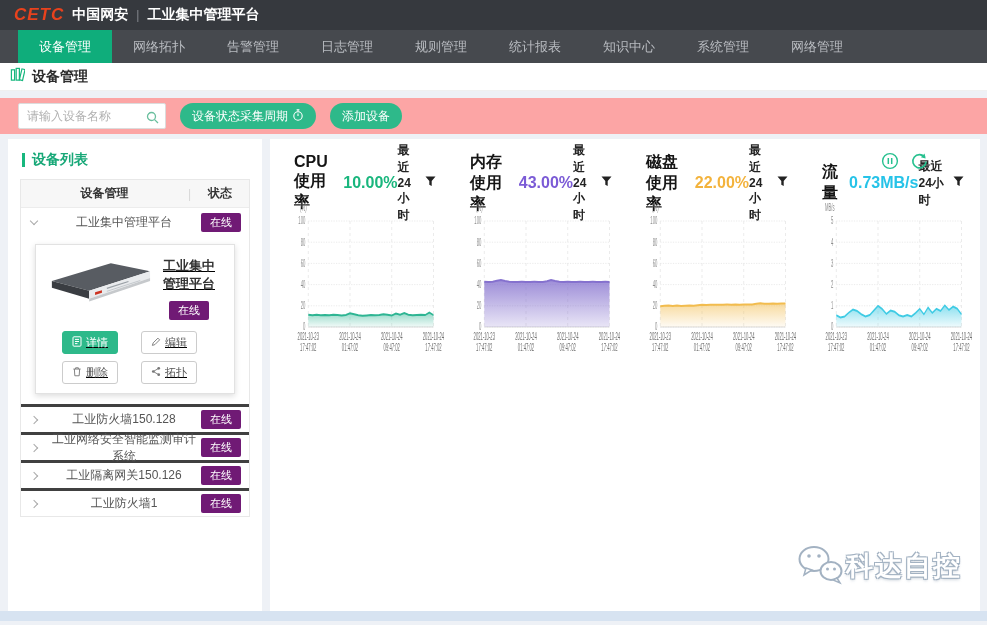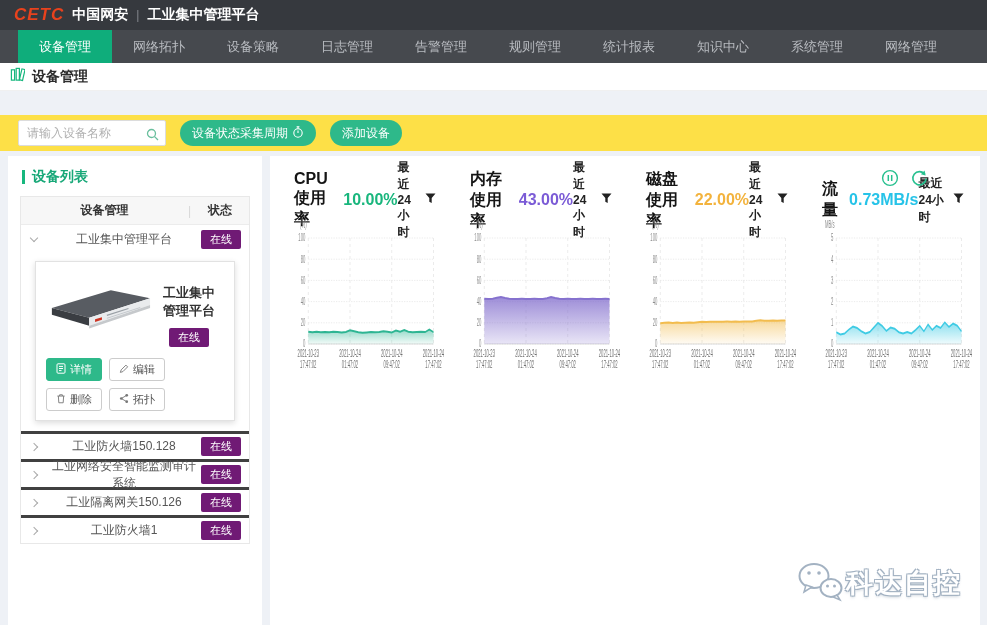--- a/index.html
+++ b/index.html
@@ -16,21 +16,21 @@
   
   .navbar { height:33px; background:#46494e; display:flex; padding-left:18px; }
   .tab { color:#b9bcc1; font-size:13px; line-height:33px; padding:0 21px; cursor:pointer; white-space:nowrap; }
   .tab.active { background:#0fad7b; color:#fff; }
 
   
   .crumbrow { height:28px; background:#fff; display:flex; align-items:center; padding-left:10px; border-bottom:1px solid #f0f0f0; }
   .crumb-title { font-size:14px; font-weight:bold; color:#2c2c2c; margin-left:7px; }
 
   
-  .toolbar { margin-top:24px; background:#fde047; height:36px; display:flex; align-items:center; padding-left:18px; }
+  .toolbar { margin-top:7px; background:#fca5a5; height:36px; display:flex; align-items:center; padding-left:18px; }
   .search-box { position:relative; width:148px; height:26px; border:1px solid #dcdcdc; border-radius:2px; background:#fff; }
   .search-box input { border:0; outline:0; width:120px; height:24px; padding-left:8px; font-size:12px; color:#333; background:transparent; }
   .search-box input::placeholder { color:#b0b0b0; }
   .search-ic { position:absolute; right:6px; top:6px; }
   .btn-green { background:#2eb98a; color:#fff; border:0; height:26px; border-radius:13px; font-size:12px; padding:0 12px; display:flex; align-items:center; gap:4px; cursor:pointer; margin-left:14px; }
 
   
   .content { display:flex; height:477px; padding:5px 7px 0 8px; gap:8px; }
   .sidebar { width:254px; background:#fff; height:472px; flex:none; }
   .side-title { display:flex; align-items:center; padding:12px 0 0 14px; }
@@ -44,27 +44,27 @@
   .devhead .status-col { width:58px; text-align:center; }
   .devrow { height:28px; display:flex; align-items:center; cursor:pointer; }
   .devrow + .devrow, #devrows .devrow { border-top:3px solid #404040; }
   .chev-cell { width:26px; display:flex; justify-content:center; align-items:center; }
   .chev { display:inline-block; width:6px; height:6px; border-right:1.5px solid #a9a9a9; border-bottom:1.5px solid #a9a9a9; }
   .chev.down { transform:rotate(45deg); margin-top:-3px; }
   .chev.right { transform:rotate(-45deg); }
   .devrow .rname { flex:1; text-align:center; color:#555; }
   .badge { background:#701a75; color:#fff; font-size:11px; padding:2px 9px; border-radius:2px; margin-right:8px; white-space:nowrap; }
 
-  .devcard { margin:8px 14px 10px; border:1px solid #e2e2e2; box-shadow:0 2px 6px rgba(0,0,0,.14); padding:20px 10px 9px; background:#fff; }
+  .devcard { margin:8px 14px 10px; border:1px solid #e2e2e2; box-shadow:0 2px 6px rgba(0,0,0,.14); padding:10px 10px 9px; background:#fff;text-decoration:underline; }
   .devcard-top { display:flex; align-items:flex-start; }
   .devcard-info { flex:1; text-align:center; padding-top:2px; }
   .devname { font-size:13px; font-weight:bold; color:#333; line-height:1.4; }
   .devcard-info .badge { display:inline-block; margin:8px 0 0; }
   .card-btns { display:flex; flex-wrap:wrap; gap:7px; margin-top:11px; }
-  .cbtn { display:flex; align-items:center; gap:4px; border:1px solid #ccc; background:#fff; color:#555; font-size:11px; padding:3px 9px; border-radius:3px; cursor:pointer; }
+  .cbtn { display:flex; align-items:center; gap:4px; border:1px solid #ccc; background:#fff; color:#555; font-size:11px; padding:3px 9px; border-radius:3px; cursor:pointer;margin-left:16px; }
   .cbtn.primary { background:#2eb98a; border-color:#2eb98a; color:#fff; }
 
   
   .main { flex:1; background:#fff; position:relative; height:472px; }
   .panel-actions { position:absolute; top:13px; right:52px; display:flex; gap:11px; }
   .panel-actions span { cursor:pointer; display:inline-flex; }
   .charts { display:grid; grid-template-columns:1fr 1fr 1fr 1fr; column-gap:34px; row-gap:50px; padding:32px 16px 0 24px; }
   .chart-head { height:24px; margin-bottom:6px; display:flex; align-items:center; }
   .chart-title { font-size:16px; font-weight:bold; color:#151515; }
   .chart-value { font-size:16px; font-weight:bold; margin-left:8px; }
@@ -84,23 +84,22 @@
 <header class="topbar">
   <span class="logo">CETC</span>
   <span class="brand">中国网安</span>
   <span class="hsep">|</span>
   <span class="apptitle">工业集中管理平台</span>
 </header>
 
 <nav class="navbar" id="nav-tabs">
     <div class="tab active">设备管理</div>
     <div class="tab">网络拓扑</div>
-    <div class="tab">设备策略</div>
+    <div class="tab">告警管理</div>
     <div class="tab">日志管理</div>
-    <div class="tab">告警管理</div>
     <div class="tab">规则管理</div>
     <div class="tab">统计报表</div>
     <div class="tab">知识中心</div>
     <div class="tab">系统管理</div>
     <div class="tab">网络管理</div>
   </nav>
 
 <div class="crumbrow">
   <span>
     <svg width="15" height="15" viewBox="0 0 16 16">

